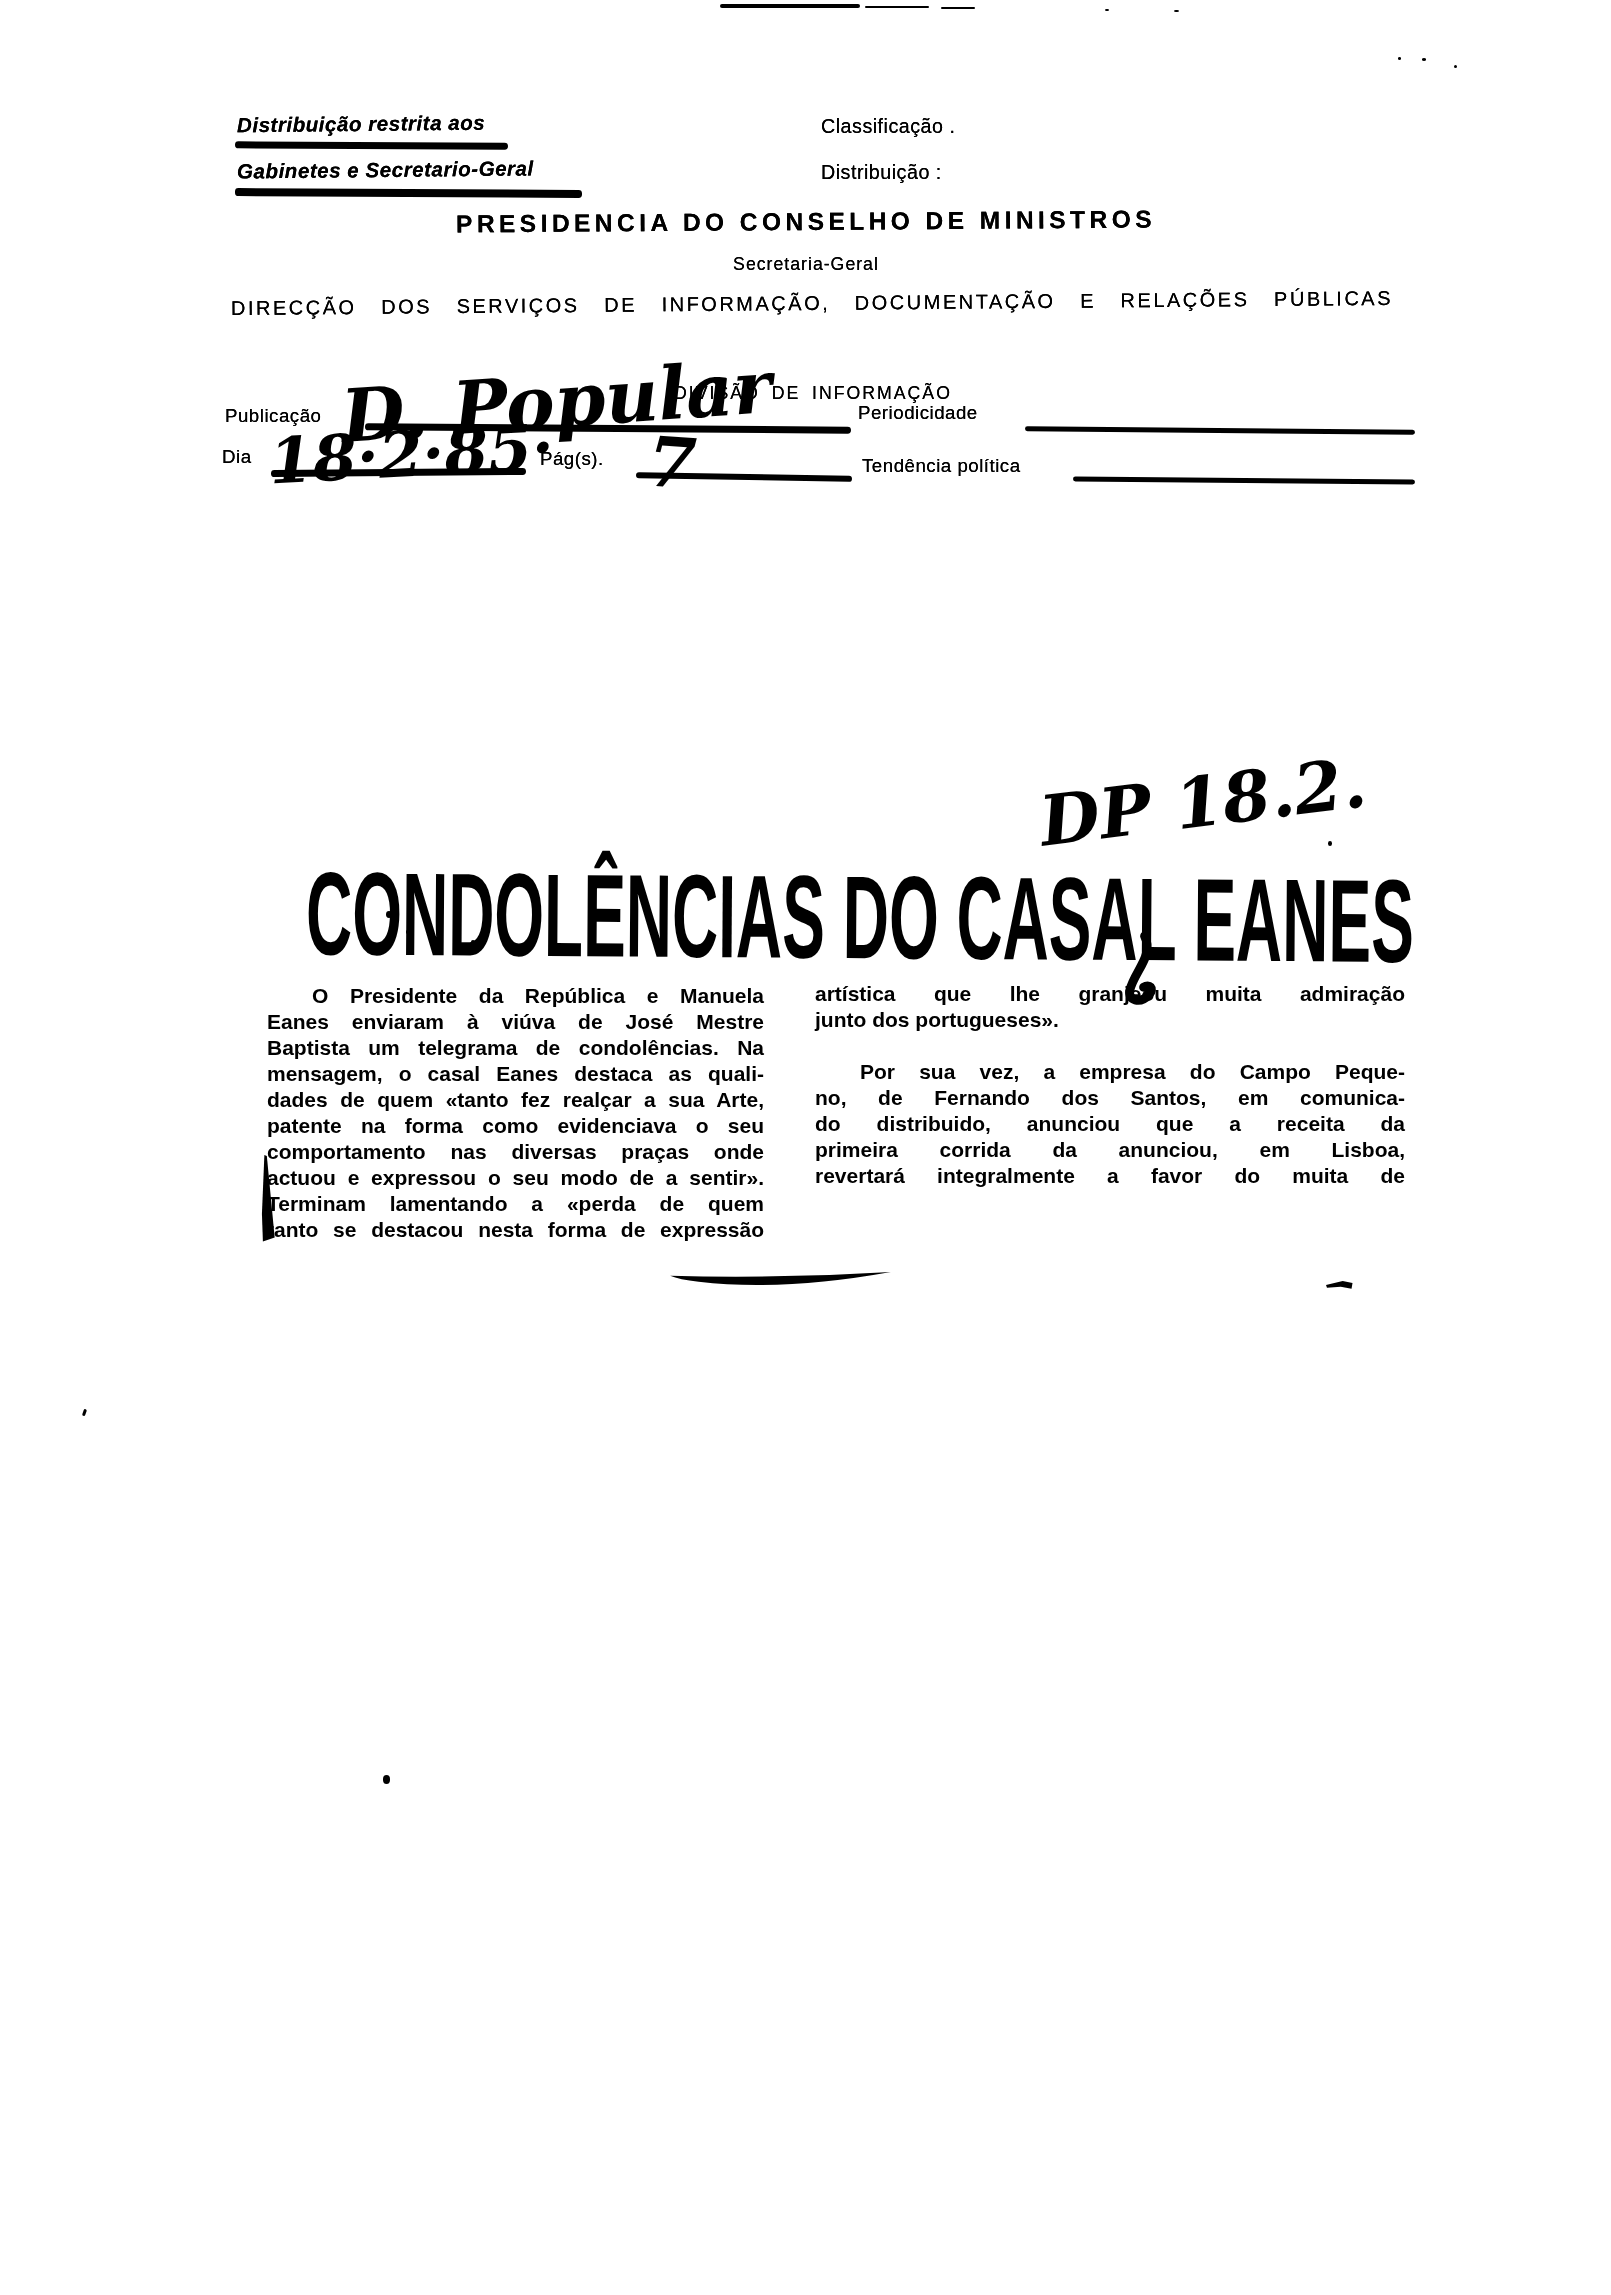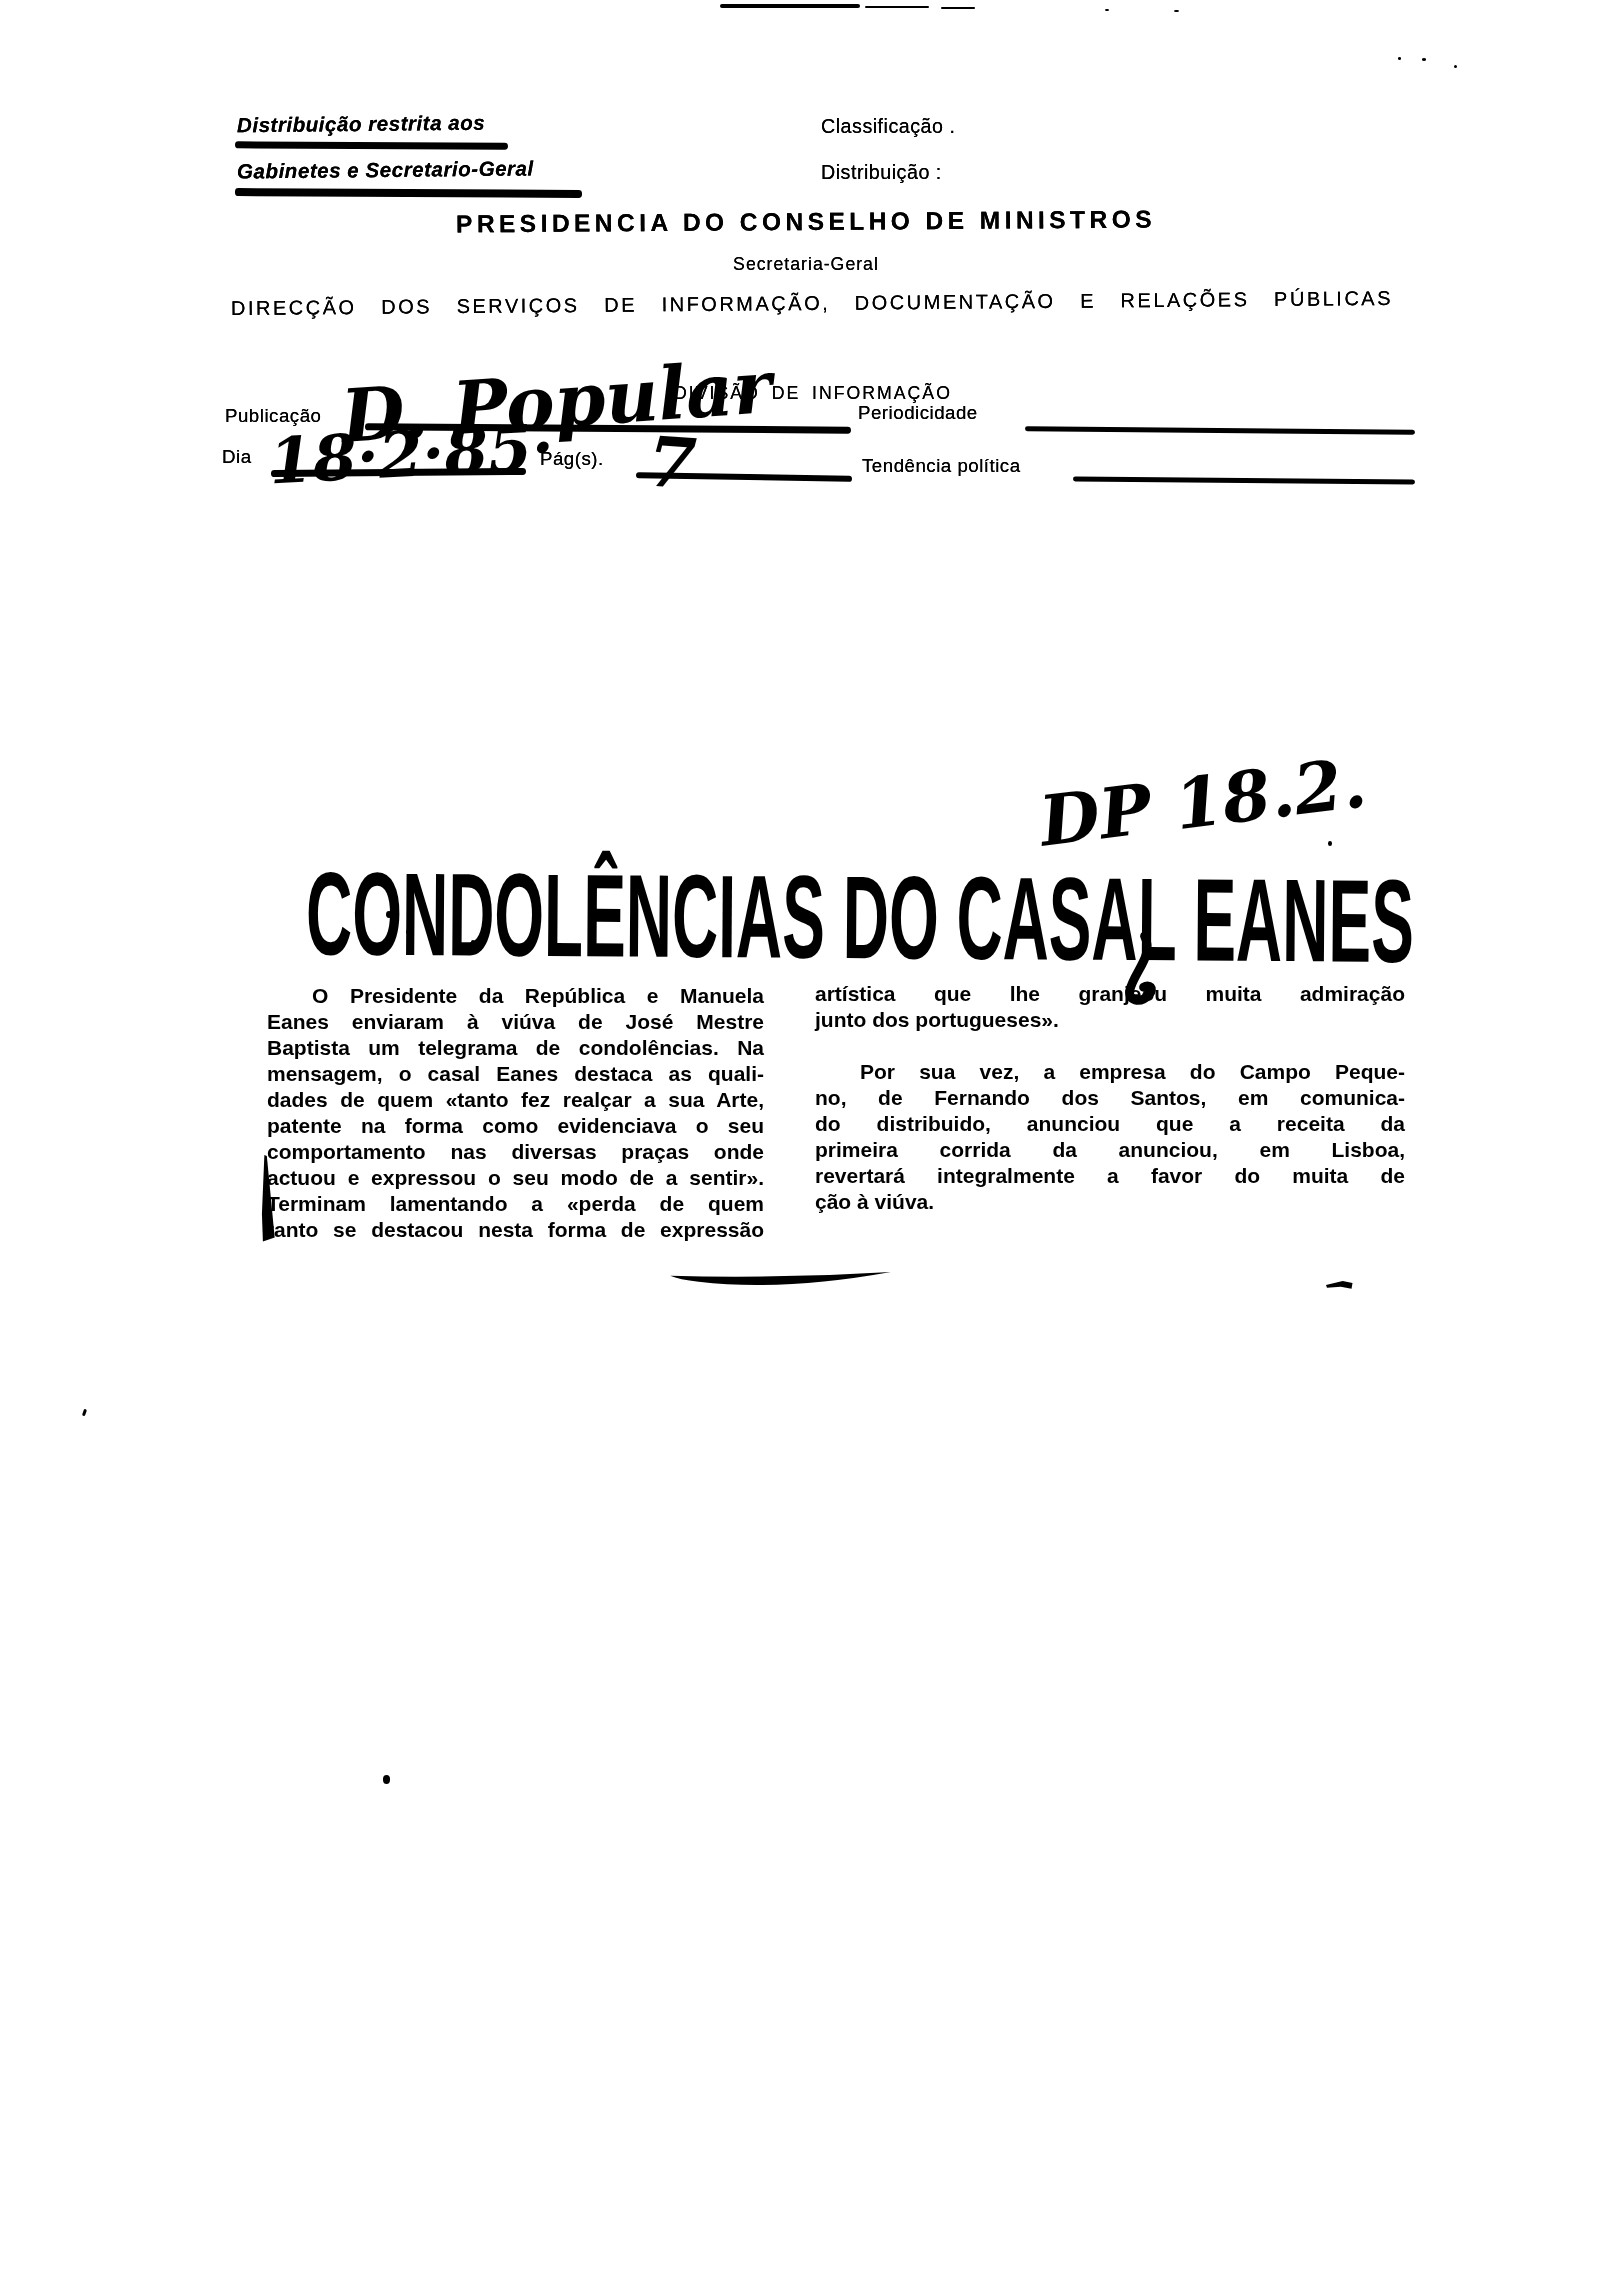--- a/index.html
+++ b/index.html
@@ -104,21 +104,20 @@
 </div>
 
 <div class="col" style="left:815px;top:981px;width:590px;font-size:21px;">
   <div class="line">artística que lhe granjeou muita admiração</div>
   <div class="line noJust">junto dos portugueses».</div>
   <div class="line indent" style="margin-top:25.5px;">Por sua vez, a empresa do Campo Peque-</div>
   <div class="line">no, de Fernando dos Santos, em comunica-</div>
   <div class="line">do distribuido, anunciou que a receita da</div>
   <div class="line">primeira corrida da anunciou, em Lisboa,</div>
   <div class="line">revertará integralmente a favor do muita de</div>
-  <div class="line noJust">ção à viúva.</div>
 </div>
 
 <svg style="left:258px;top:1155px;" width="21.6" height="91" viewBox="0 0 44 185">
   <polygon points="13,0 18,2 34,168 10,176 8,120" fill="#000"></polygon>
 </svg>
 
 <svg style="left:669px;top:1269px;" width="226" height="25.5" viewBox="0 0 460 52">
   <path d="M2,14 Q225,20 452,6 Q230,46 60,26 Q20,22 2,14 Z" fill="#000"></path>
 </svg>
 

